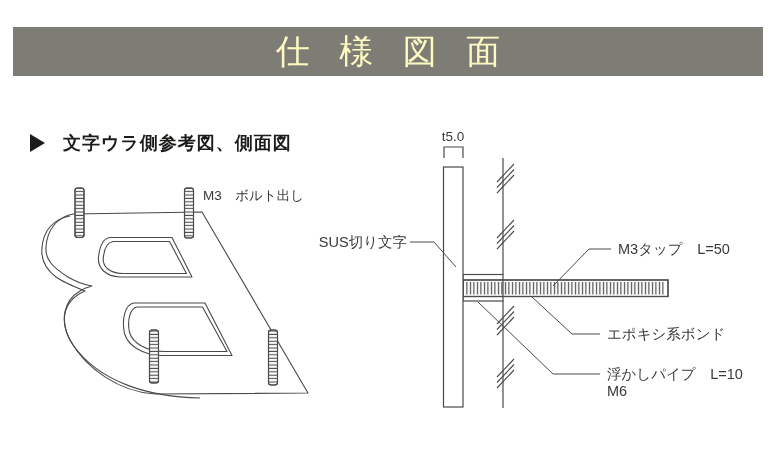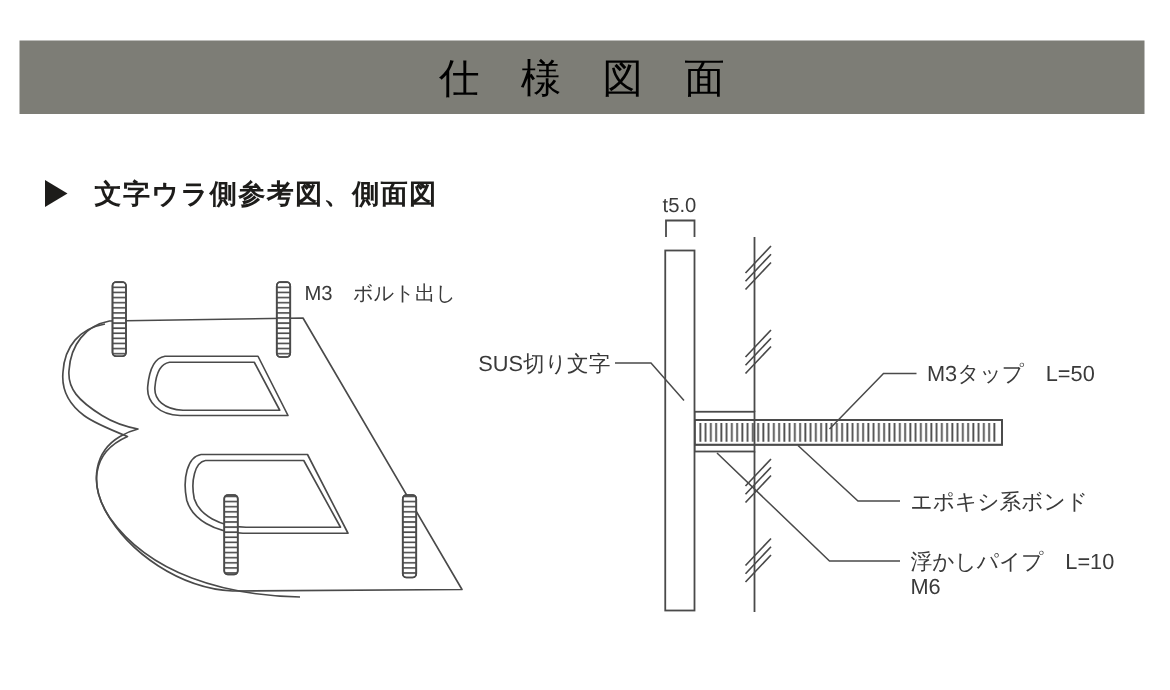--- a/index.html
+++ b/index.html
@@ -20,31 +20,31 @@
     left: 13px;
     top: 27px;
     width: 750px;
     height: 49px;
     background: #7d7d76;
     display: flex;
     align-items: center;
     justify-content: center;
   }
   .header-title {
-    color: #000000;
-    font-size: 27px;
+    color: #fef9c3;
+    font-size: 34px;
     font-weight: 400;
     letter-spacing: 10px;
     text-indent: 10px;
     white-space: pre;
   }
   .section-heading {
     position: absolute;
     left: 30px;
-    top: 117px;
+    top: 131px;
     display: flex;
     align-items: center;
   }
   .section-marker {
     width: 0;
     height: 0;
     border-left: 15px solid #1d1c1a;
     border-top: 9px solid transparent;
     border-bottom: 9px solid transparent;
     margin-right: 18px;

